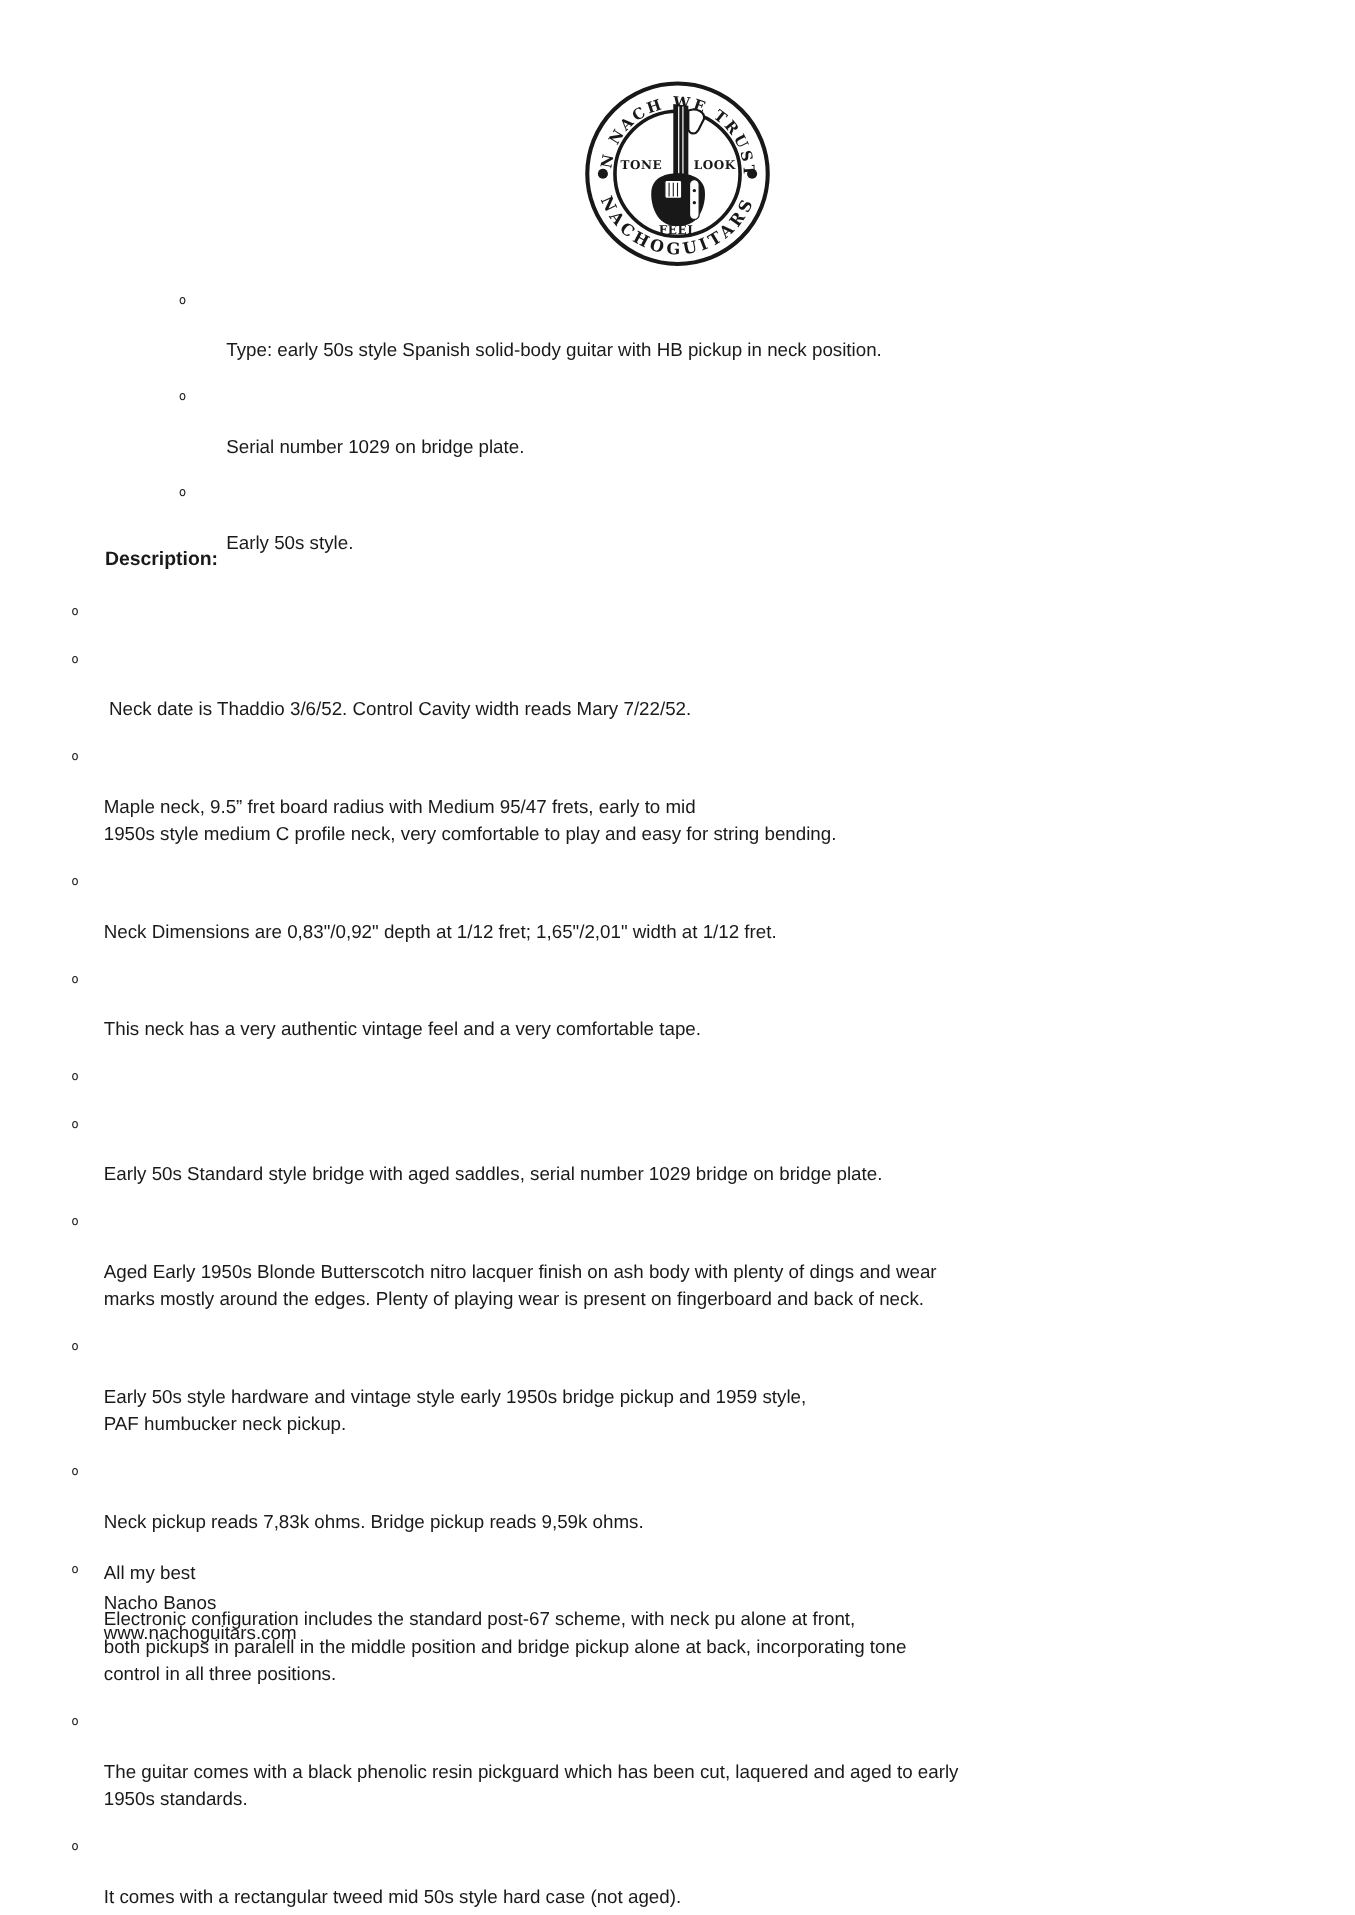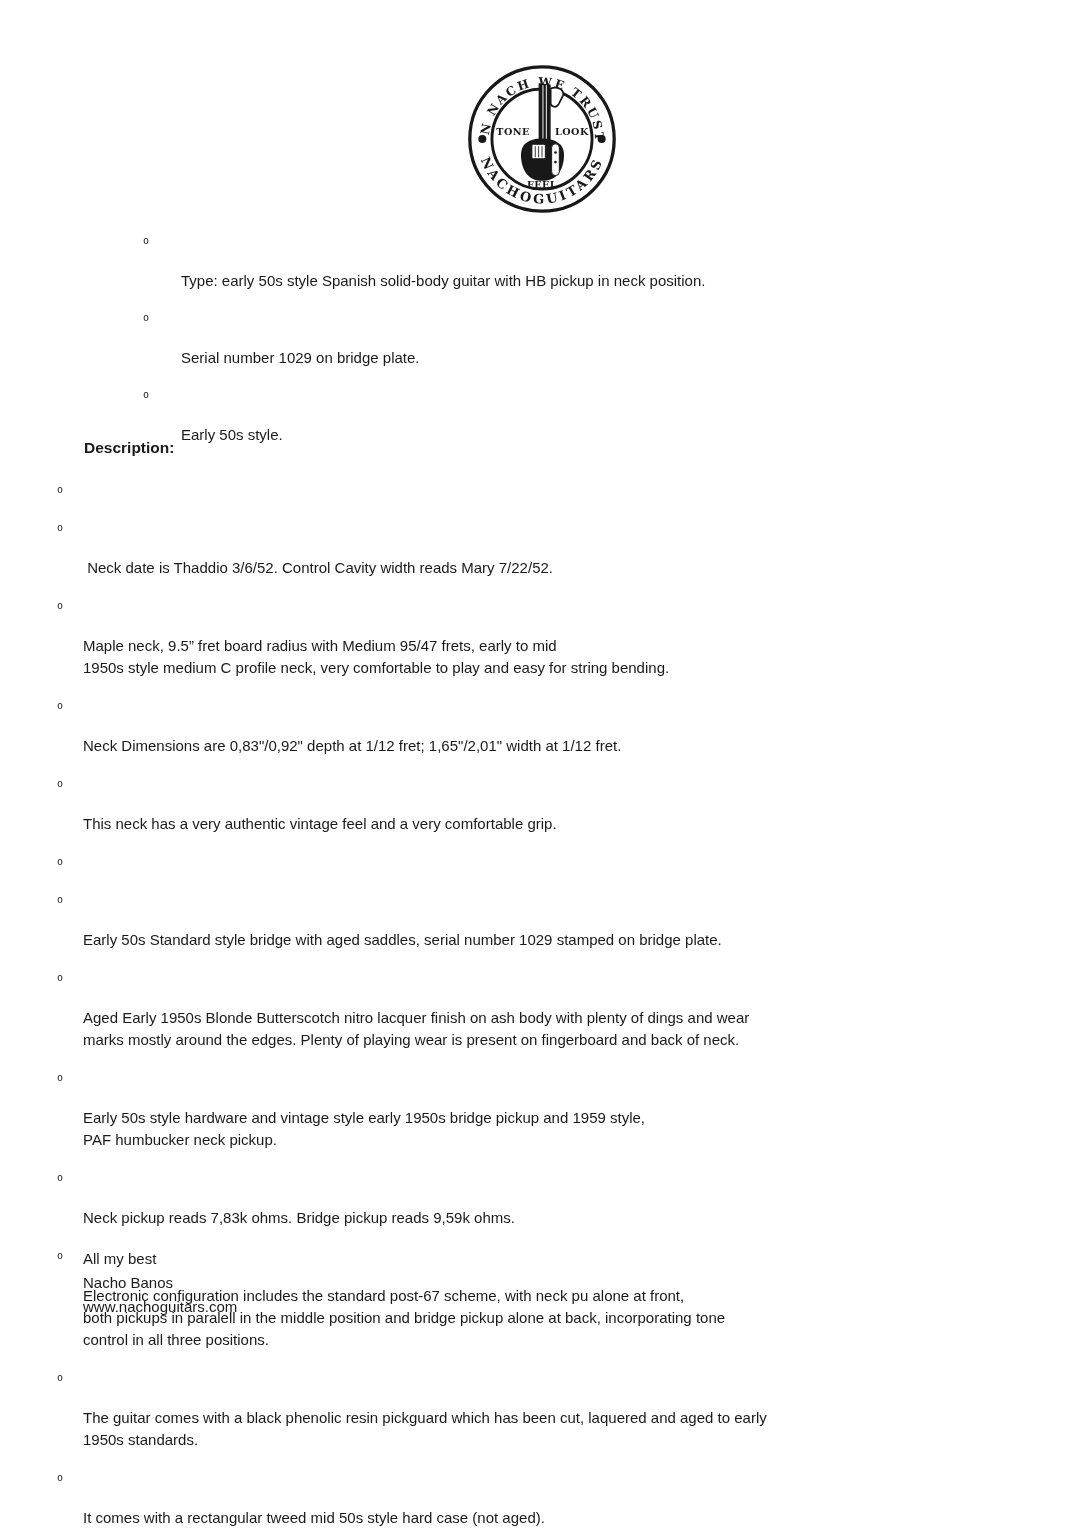--- a/index.html
+++ b/index.html
@@ -108,28 +108,28 @@
         <span class="marker">o</span>
         <span class="bullet-text"><span class="seg">Maple neck, 9.5” fret board radius with </span><span class="seg bold">Medium 95/47</span><span class="seg"> frets, early to mid
 1950s style </span><span class="seg bold">medium C</span><span class="seg"> profile neck, very comfortable to play and easy for string bending.</span></span>
       </div>
       <div class="bullet">
         <span class="marker">o</span>
         <span class="bullet-text"><span class="seg">Neck Dimensions are </span><span class="seg bold">0,83"/0,92"</span><span class="seg"> depth at 1/12 fret; </span><span class="seg bold">1,65"/2,01"</span><span class="seg"> width at 1/12 fret.</span></span>
       </div>
       <div class="bullet">
         <span class="marker">o</span>
-        <span class="bullet-text"><span class="seg">This neck has a very authentic vintage feel and a very comfortable grip.</span></span>
+        <span class="bullet-text"><span class="seg">This neck has a very authentic vintage feel and a very comfortable tape.</span></span>
       </div>
       <div class="bullet">
         <span class="marker">o</span>
       </div>
       <div class="bullet">
         <span class="marker">o</span>
-        <span class="bullet-text"><span class="seg bold">Early 50s Standard</span><span class="seg"> style bridge with </span><span class="seg bold">aged</span><span class="seg"> saddles, serial number </span><span class="seg bold">1029</span><span class="seg"> stamped on </span><span class="seg bold">bridge plate</span><span class="seg">.</span></span>
+        <span class="bullet-text"><span class="seg bold">Early 50s Standard</span><span class="seg"> style bridge with </span><span class="seg bold">aged</span><span class="seg"> saddles, serial number </span><span class="seg bold">1029</span><span class="seg"> bridge on </span><span class="seg bold">bridge plate</span><span class="seg">.</span></span>
       </div>
       <div class="bullet">
         <span class="marker">o</span>
         <span class="bullet-text"><span class="seg">Aged </span><span class="seg bold">Early 1950s Blonde Butterscotch</span><span class="seg"> nitro lacquer finish on </span><span class="seg bold">ash</span><span class="seg"> body with plenty of dings and wear
 marks mostly around the edges. Plenty of playing wear is present on fingerboard and back of neck.</span></span>
       </div>
       <div class="bullet">
         <span class="marker">o</span>
         <span class="bullet-text"><span class="seg">Early 50s style hardware and vintage style early 1950s bridge pickup and 1959 style,
 PAF humbucker neck pickup.</span></span>

